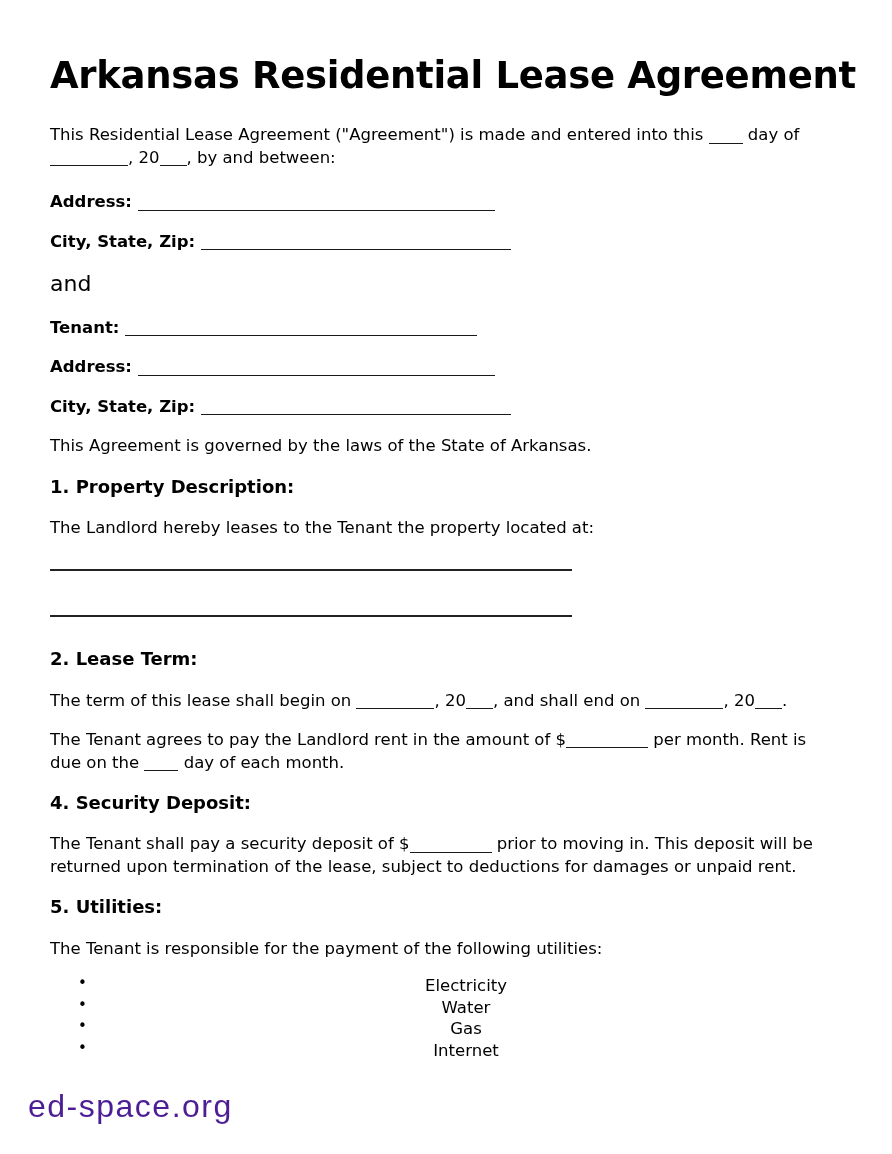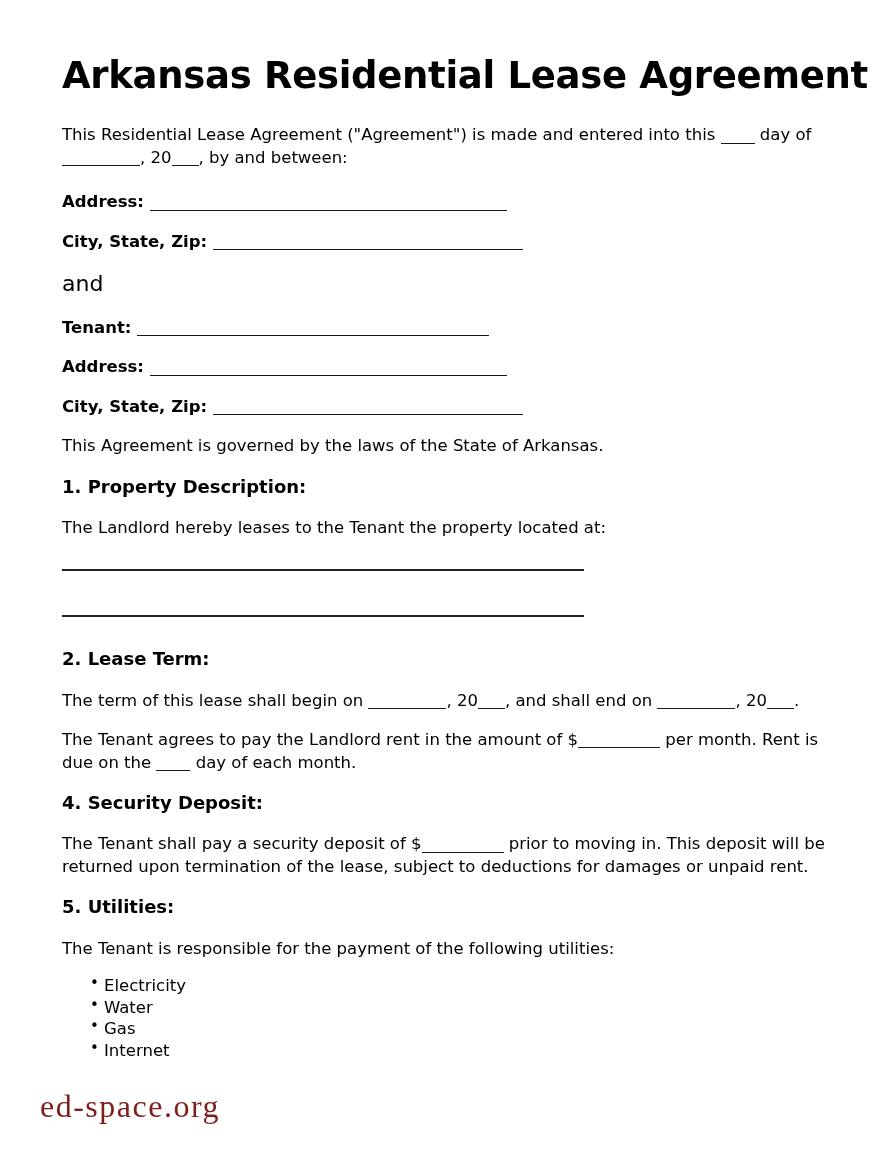--- a/index.html
+++ b/index.html
@@ -13,21 +13,21 @@
     height: 1154px;
     position: relative;
     overflow: hidden;
     font-family: "DejaVu Sans", "Liberation Sans", sans-serif;
     color: #000000;
     -webkit-font-smoothing: antialiased;
   }
 
   .page {
     position: absolute;
-    left: 12px; top: 0;
+    left: 0; top: 0;
     width: 752px;
     height: 1154px;
     background: #ffffff;
   }
 
   .content {
     position: absolute;
     left: 50px;
     top: 55px;
     width: 790px;
@@ -121,37 +121,38 @@
   ul.utility-list {
     margin: 4px 0 0 0;
     padding: 0 0 0 28px;
     list-style: none;
   }
   ul.utility-list li {
     font-size: 16.5px;
     line-height: 1.31;
     position: relative;
     padding-left: 14px;
+    text-align: center;
   }
   ul.utility-list li::before {
     content: "\2022";
     position: absolute;
     left: 0;
     top: -1px;
     font-size: 15px;
   }
 
   .watermark {
     position: absolute;
     left: 28px;
     top: 1088px;
-    font-family: Liberation Serif, serif;
+    font-family: Liberation Sans, sans-serif;
     font-size: 32px;
     letter-spacing: 1.5px;
-    color: #7f1d1d;
+    color: #4c1d95;
     white-space: nowrap;
     user-select: none;
   }
 </style>
 </head>
 <body>
 
 <div class="page">
   <div class="content">
 

